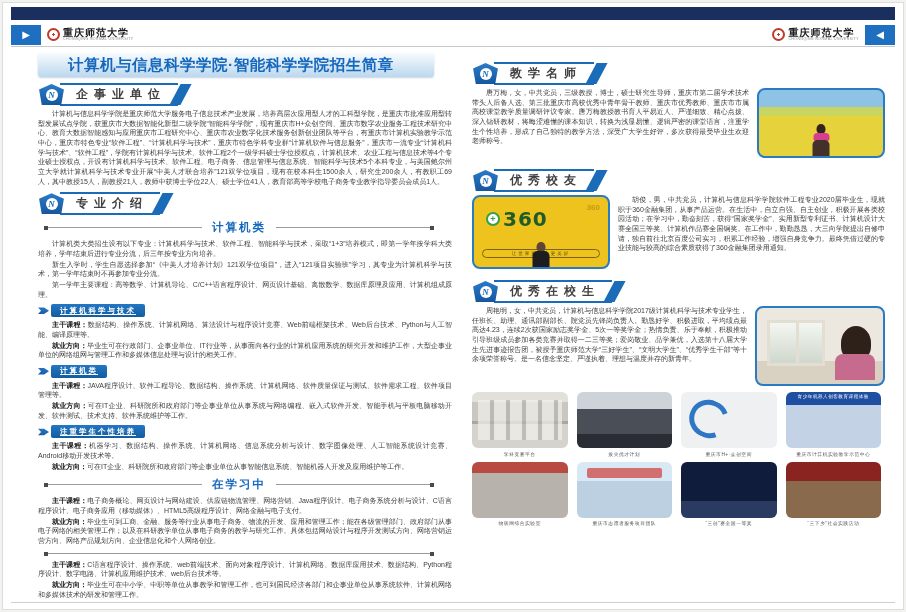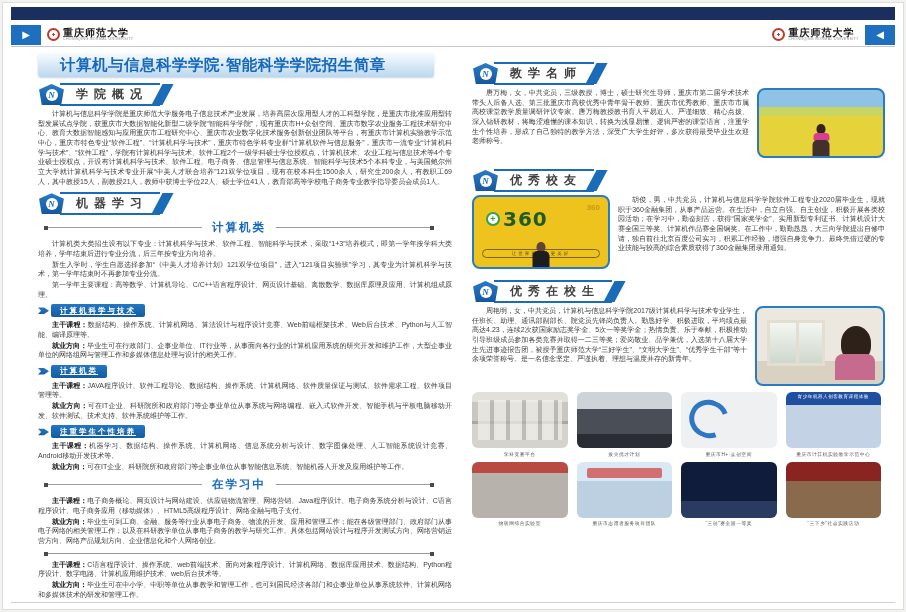--- a/index.html
+++ b/index.html
@@ -21,21 +21,21 @@
   .uni-cn { font-family:"Liberation Serif","DejaVu Serif",serif; font-weight:bold; font-size:10px; color:#1a1a1a; letter-spacing:1px; }
   .uni-en { font-size:3.5px; color:#888; letter-spacing:.4px; }
   .spacer { flex:1; }
 
   .spread { position:absolute; top:48px; left:0; right:0; bottom:0; display:flex; }
   .pg { position:relative; }
   .pg-left  { width:462px; padding:2px 10px 0 35px; }
   .pg-right { width:444px; padding:10px 18px 0 10px; }
 
   
-  .title-banner { height:24px; margin-right:18px; background:linear-gradient(180deg,#f7fbff 0%,#dcebf7 45%,#bcd8ee 100%); border-radius:3px; display:flex; align-items:center; padding-left:22px; box-shadow:0 1px 2px rgba(30,80,140,.25); }
+  .title-banner { height:24px; margin-right:18px; background:linear-gradient(180deg,#f7fbff 0%,#dcebf7 45%,#bcd8ee 100%); border-radius:3px; display:flex; align-items:center; padding-left:30px; box-shadow:0 1px 2px rgba(30,80,140,.25); }
   .title-banner span { color:#1668bd; font-size:15.5px; font-weight:bold; letter-spacing:.5px; }
 
   
   .sec-head { display:flex; align-items:center; height:21px; margin:7px 0 4px 0; }
   .sec-badge { width:27px; height:21px; background:linear-gradient(180deg,#2a7bc9,#15579e); clip-path:polygon(50% 0,96% 26%,86% 100%,14% 100%,4% 26%); display:flex; align-items:center; justify-content:center; flex:none; z-index:2; }
   .sec-badge .orb { width:12px; height:12px; background:#fff; border-radius:50%; color:#1668bd; font-size:9px; font-weight:bold; font-style:italic; text-align:center; line-height:12px; font-family:"Liberation Serif",serif; }
   .sec-banner { margin-left:-5px; border-top:2px solid #1a6cb8; border-bottom:2px solid #1a6cb8; background:#fff; padding:1px 12px 1px 16px; color:#404040; font-size:12px; font-weight:bold; letter-spacing:6px; font-family:"Liberation Serif","DejaVu Serif",serif; }
   .sec-slash { width:11px; height:21px; background:#1a6cb8; transform:skewX(-28deg); margin-left:-3px; }
 
   
@@ -132,30 +132,30 @@
 
       <div class="pg pg-left">
         <div class="title-banner">
           <span>计算机与信息科学学院·智能科学学院招生简章</span>
         </div>
 
         <div class="sec-head">
           <div class="sec-badge">
               <div class="orb">N</div>
             </div>
-          <div class="sec-banner">学院概况</div>
+          <div class="sec-banner">企事业单位</div>
           <div class="sec-slash"></div>
         </div>
         <p class="body-text">计算机与信息科学学院是重庆师范大学服务电子信息技术产业发展，培养高层次应用型人才的工科型学院，是重庆市批准应用型转型发展试点学院，获重庆市大数据智能化新型二级学院“智能科学学院”，现有重庆市H+众创空间、重庆市数字农业服务工程技术研究中心、教育大数据智能感知与应用重庆市工程研究中心、重庆市农业数字化技术服务创新创业团队等平台，有重庆市计算机实验教学示范中心，重庆市特色专业“软件工程”、“计算机科学与技术”，重庆市特色学科专业群“计算机软件与信息服务”，重庆市一流专业“计算机科学与技术”、“软件工程”，学院有计算机科学与技术、软件工程2个一级学科硕士学位授权点，计算机技术、农业工程与信息技术等4个专业硕士授权点，开设有计算机科学与技术、软件工程、电子商务、信息管理与信息系统、智能科学与技术5个本科专业，与美国鲍尔州立大学就计算机科学与技术专业开展“中美人才联合培养”121双学位项目，现有在校本科生1500余人，研究生200余人，有教职工69人，其中教授15人，副教授21人，教师中获博士学位22人、硕士学位41人，教育部高等学校电子商务专业教学指导委员会成员1人。</p>
 
         <div class="sec-head">
           <div class="sec-badge">
               <div class="orb">N</div>
             </div>
-          <div class="sec-banner">机器学习</div>
+          <div class="sec-banner">专业介绍</div>
           <div class="sec-slash"></div>
         </div>
 
         <div class="divider">
           <div class="sq"></div>
             <div class="ln"></div>
           <div class="dv-txt">计算机类</div>
           <div class="ln"></div>
             <div class="sq"></div>
         </div>

